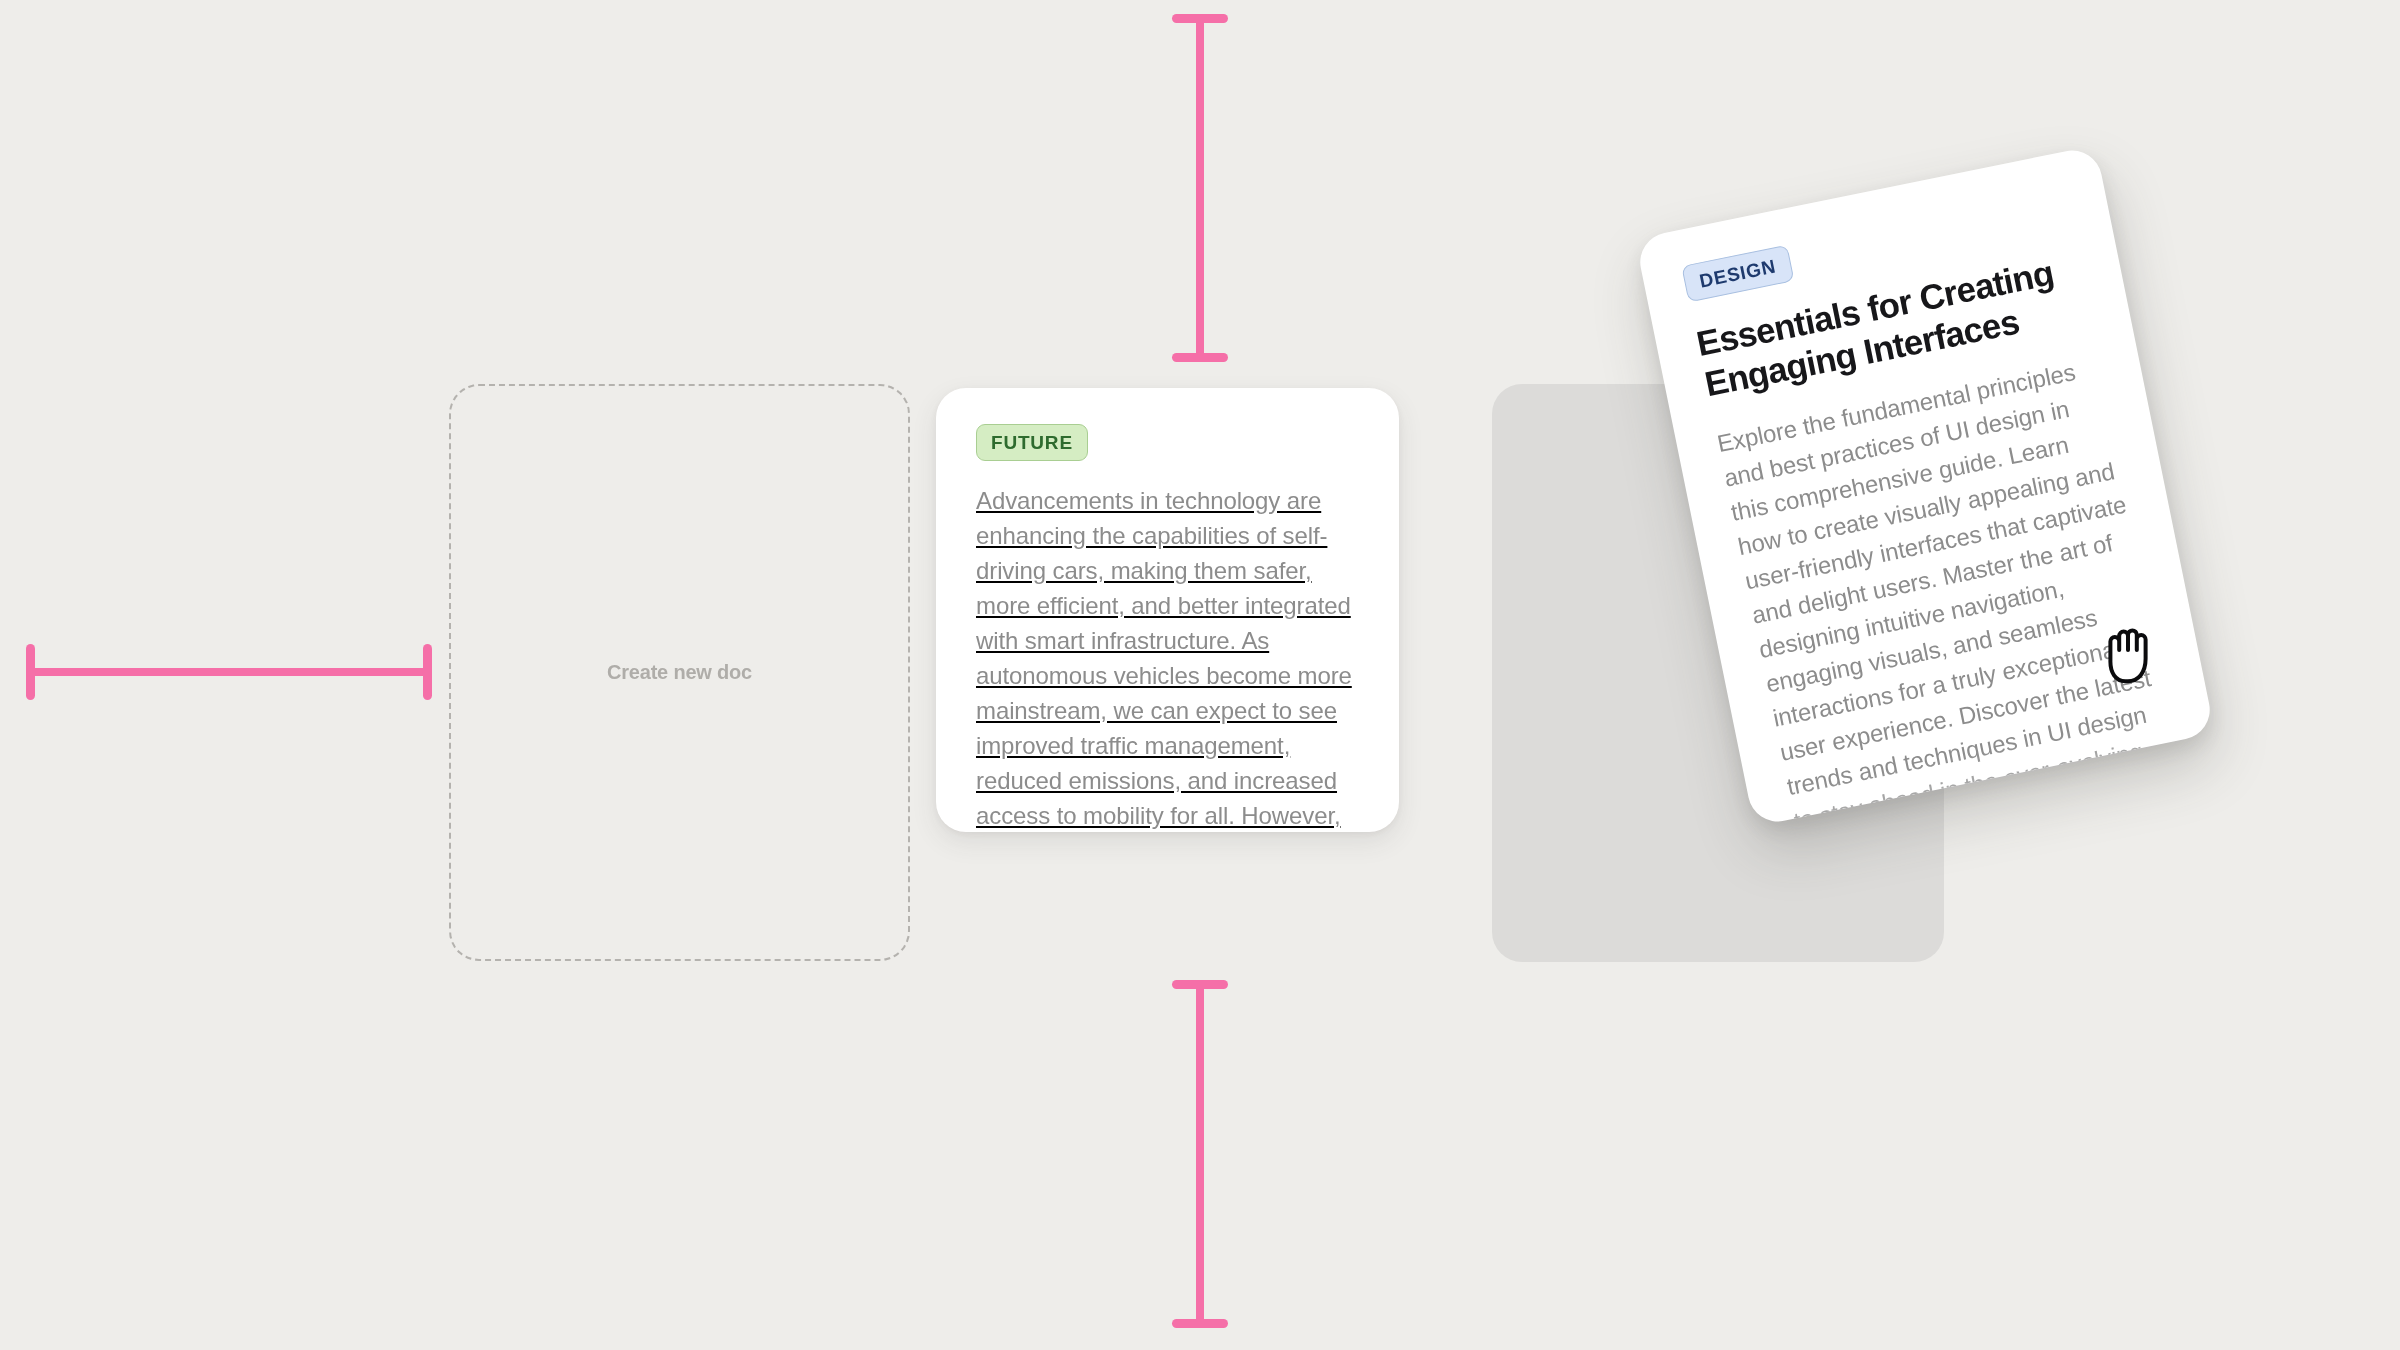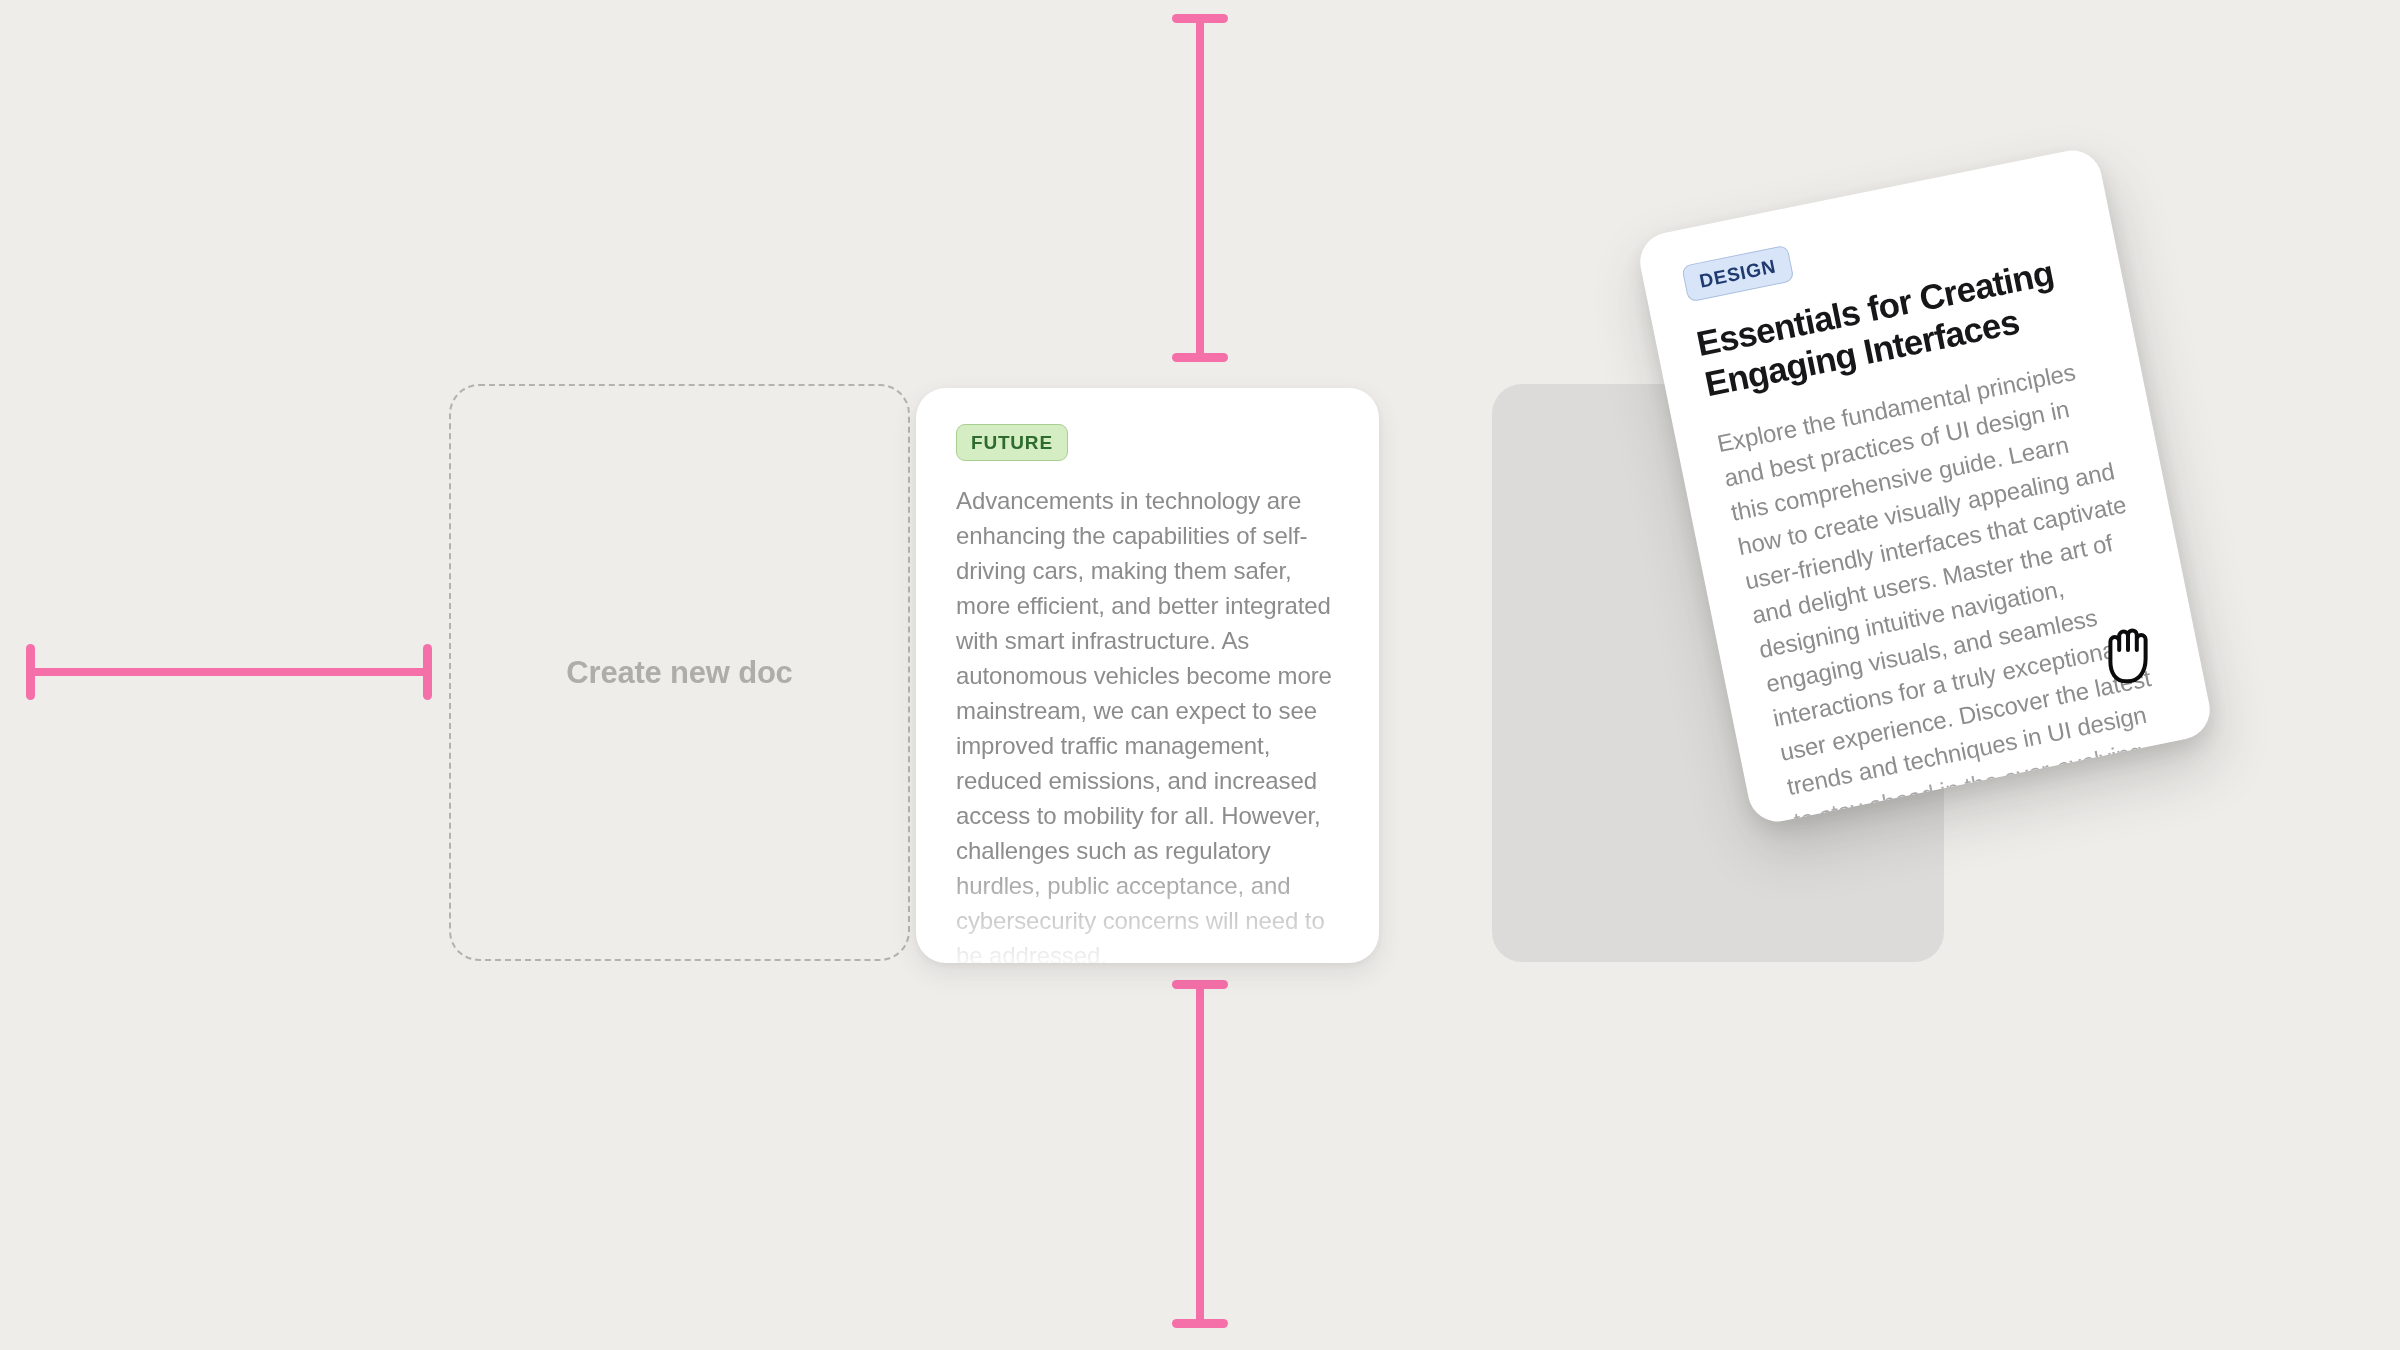--- a/index.html
+++ b/index.html
@@ -110,21 +110,21 @@
     border: 2px dashed #B4B2AE;
     border-radius: 30px;
     box-sizing: border-box;
     display: flex;
     align-items: center;
     justify-content: center;
     background: transparent;
     cursor: pointer;
   }
   #create-new-doc .label {
-    font-size: 31px;
+    font-size: 20px;
     font-weight: 600;
     color: #AFADA9;
     letter-spacing: -0.2px;
   }
 
   
   .doc-card {
     position: absolute;
     background: #FFFFFF;
     border-radius: 30px;
@@ -168,26 +168,27 @@
   }
 
   
   .fade-mask {
     -webkit-mask-image: linear-gradient(to bottom, #000 0px, #000 calc(100% - 120px), rgba(0,0,0,0) 100%);
     mask-image: linear-gradient(to bottom, #000 0px, #000 calc(100% - 120px), rgba(0,0,0,0) 100%);
   }
 
   
   #card-future {
-    left: 916px;
+    left: 936px;
     top: 388px;
     width: 463px;
-    height: 575px;
+    height: 444px;
     box-shadow: 0 10px 26px rgba(60,58,54,0.10),
                 0 2px 6px rgba(60,58,54,0.06);
+    text-decoration: underline;
   }
 
   
   #drop-placeholder {
     position: absolute;
     left: 1492px;
     top: 384px;
     width: 452px;
     height: 578px;
     background: #DCDBD9;

